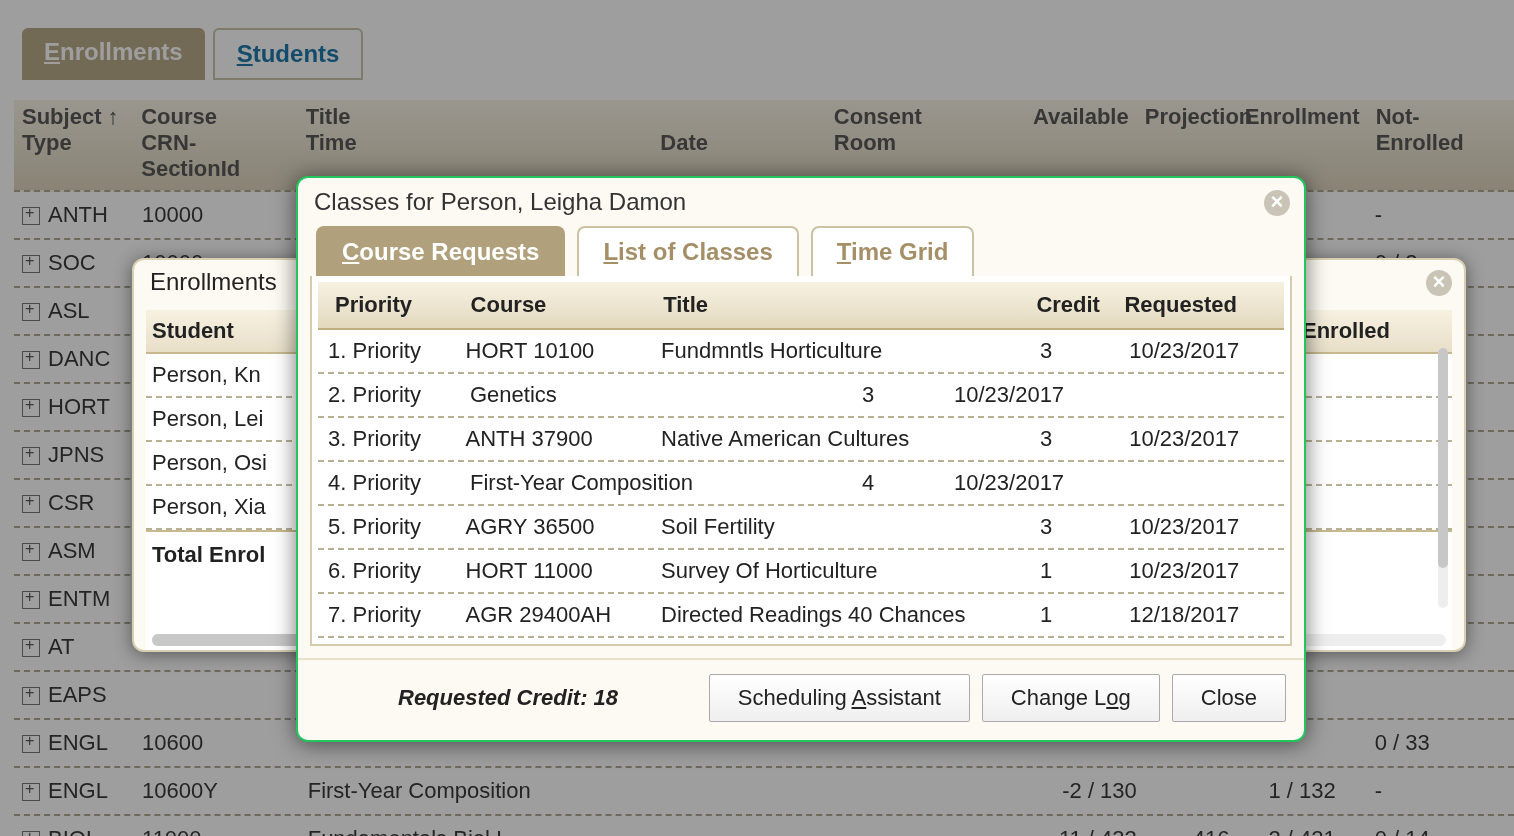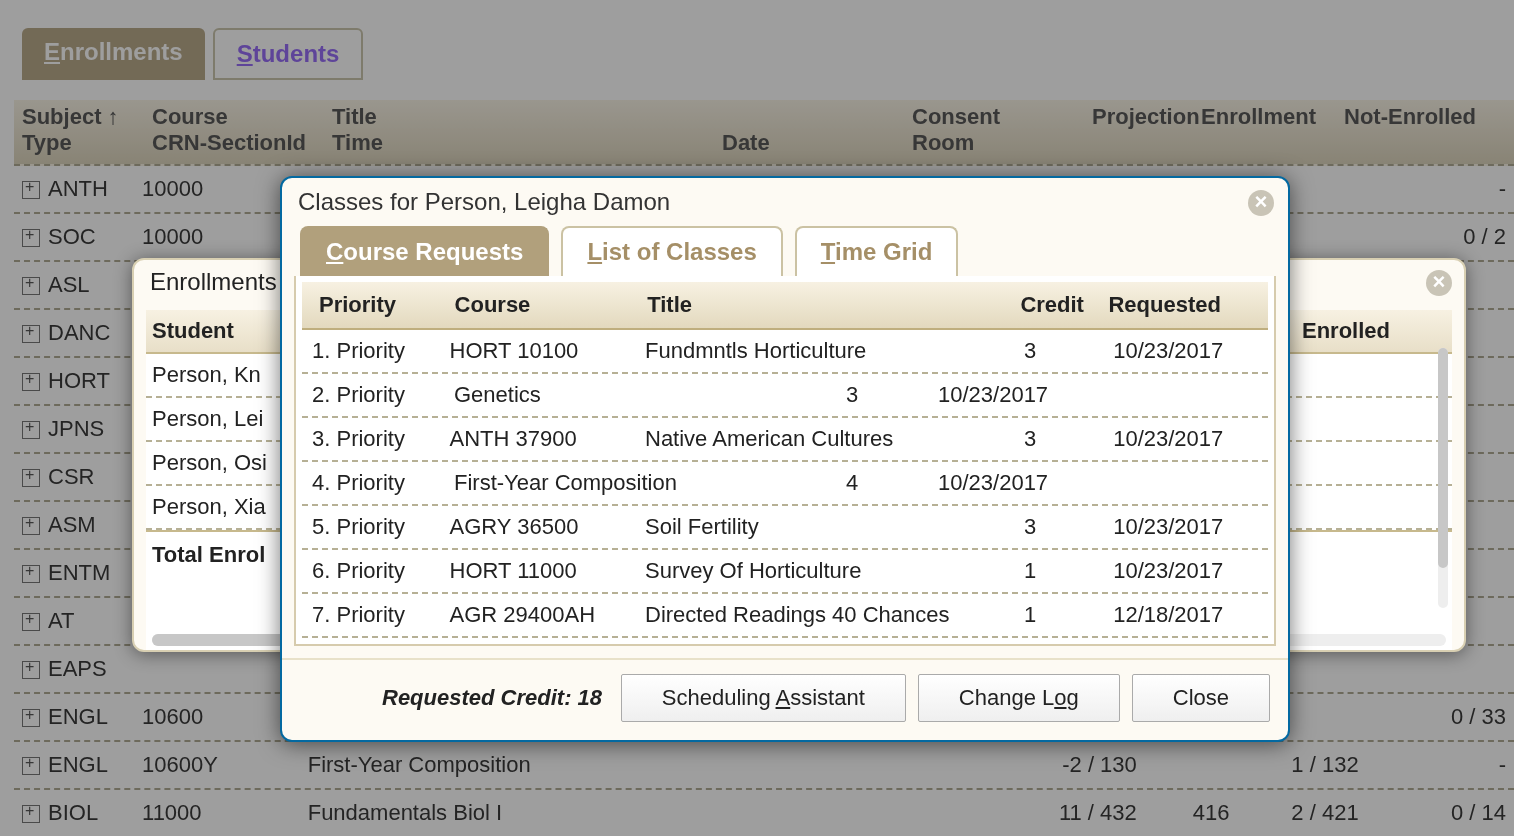--- a/index.html
+++ b/index.html
@@ -1,89 +1,90 @@
 <!DOCTYPE html>
 <html><head>
 <meta charset="utf-8">
 <style>
 html,body{margin:0;padding:0;font-family:Helvetica,Arial,sans-serif;font-size:22px;color:#222;background:#fff;width:1514px;height:836px;overflow:hidden}
 .bg{position:absolute;top:0;left:0;width:1514px;height:836px;filter:none}
 .dim{position:absolute;top:0;left:0;width:1514px;height:836px;background:rgba(40,40,40,.45);pointer-events:none}
 .main-tabs{position:absolute;top:28px;left:22px;display:flex;gap:8px}
 .tab{padding:10px 22px;border-radius:6px 6px 0 0;font-weight:700;font-size:24px}
 .tab.active{background:#b1a07c;color:#fff}
-.tab.inactive{background:#fff;border:2px solid #c5bfa4;color:#8b5cf6}
+.tab.inactive{background:#fff;border:2px solid #c5bfa4;color:#0369a1}
 .tab .ul{text-decoration:underline}
 .grid{position:absolute;top:100px;left:14px;right:0;font-size:22px}
 .hdr{display:flex;font-weight:700;color:#444;border-bottom:2px dashed #a6a088;padding-bottom:4px;background:linear-gradient(#f7f1e2,#d8cfb5)}
 .hdr div, .row div{padding:4px 8px;box-sizing:border-box}
 .rows{}
 .row{display:flex;border-bottom:2px dashed #a6a088;height:46px;align-items:center}
 .exp{display:inline-block;width:16px;height:16px;border:1px solid #666;position:relative;margin-right:8px;vertical-align:middle}
 .exp::before{content:'+';position:absolute;top:-4px;left:2px;font-size:16px;color:#444}
 .c-subj{width:130px}
 .c-course{width:180px}
 .c-title{width:390px}
 .c-date{width:190px}
 .c-cons{width:180px}
 .c-avail{width:160px;text-align:right}
 .c-proj{width:100px;text-align:right}
-.c-enr{width:140px;text-align:right}
-.c-not{width:160px;text-align:right}
+.c-enr{width:140px;text-align:center}
+.c-not{width:160px;text-align:left}
 
 
 .dlg-mid{position:absolute;top:258px;left:132px;width:1330px;height:390px;background:#fdfaf3;border:2px solid #d8cfb2;border-radius:12px;box-shadow:0 2px 18px rgba(0,0,0,.45)}
 .dlg-mid .title{padding:8px 16px;font-size:24px}
 .dlg-mid .closex{position:absolute;top:10px;right:12px;width:26px;height:26px;border-radius:50%;background:#c9c4b6;color:#fff;text-align:center;line-height:24px;font-weight:700}
 .dlg-mid .inner{margin:6px 12px;background:#fff;height:340px;position:relative}
 .dlg-mid .hdr2{display:flex;font-weight:700;background:linear-gradient(#f7f1e2,#e8dfc8);padding:8px 6px;border-bottom:2px solid #c7b98d}
 .dlg-mid .col-student{width:1000px}
 .dlg-mid .col-enrolled{width:120px}
 .dlg-mid .rows2 .row2{padding:8px 6px;border-bottom:2px dashed #b6b095;font-size:22px}
 .dlg-mid .total{padding:10px 6px;font-weight:700;border-top:2px solid #c7b98d}
 .dlg-mid .scrollbar{position:absolute;right:4px;top:38px;width:10px;height:260px;background:#eee;border-radius:6px}
 .dlg-mid .thumb{position:absolute;top:0;width:10px;height:220px;background:#c7c7c7;border-radius:6px}
 .dlg-mid .hsb{position:absolute;bottom:4px;left:6px;right:6px;height:12px;background:#eee;border-radius:6px}
 .dlg-mid .hthumb{position:absolute;left:0;width:220px;height:12px;background:#c7c7c7;border-radius:6px}
 
 
-.dlg{position:absolute;top:176px;left:280px;width:1006px;background:#fdfaf3;border:2px solid #0369a1;border-radius:12px;box-shadow:0 2px 22px rgba(0,0,0,.55)}
+.dlg{position:absolute;top:176px;left:296px;width:1006px;background:#fdfaf3;border:2px solid #22c55e;border-radius:12px;box-shadow:0 2px 22px rgba(0,0,0,.55)}
 .dlg .title{padding:10px 16px;font-size:24px;color:#333}
 .dlg .closex{position:absolute;top:12px;right:14px;width:26px;height:26px;border-radius:50%;background:#c9c4b6;color:#fff;text-align:center;line-height:24px;font-weight:700;cursor:pointer}
 .dlg .tabrow{display:flex;gap:12px;padding:0 18px}
 .dlg .dtab{padding:10px 24px;border-radius:8px 8px 0 0;font-weight:700;font-size:24px;border:2px solid #cbc2a3;border-bottom:none}
 .dlg .dtab.active{background:#b1a07c;color:#fff;border-color:#b1a07c}
 .dlg .dtab.inactive{background:#fff;color:#a58f67}
 .dlg .dtab .ul{text-decoration:underline}
 .dlg .panel{margin:0 12px 12px;border:2px solid #d6cbad;border-top:none;background:#fff;padding:6px}
 .dlg .phdr{display:flex;font-weight:700;background:linear-gradient(#f7f1e2,#e3d9be);padding:6px 11px;border-bottom:2px solid #bfae7e}
 .dlg .phdr div{padding:4px 6px}
 .cp{width:130px}.cc{width:190px}.ct{width:380px}.cr{width:80px;text-align:left}.cq{width:150px}
 .dlg .prow{display:flex;border-bottom:2px dashed #b6b095;padding:4px 4px}
 .dlg .prow div{padding:4px 6px}
 .dlg .footer{display:flex;align-items:center;gap:12px;padding:14px 18px 18px;border-top:2px solid #e8e1c9}
 .dlg .credit{font-style:italic;font-weight:700;margin-right:auto;margin-left:82px}
-.btn{background:linear-gradient(#fff,#efefef);border:1px solid #aaa;padding:10px 40px;font-size:22px;color:#222;border-radius:2px;cursor:pointer}
+.btn{background:linear-gradient(#fff,#efefef);border:1px solid #aaa;padding:10px 28px;font-size:22px;color:#222;border-radius:2px;cursor:pointer}
 .btn .ul{text-decoration:underline}
 </style>
 </head>
 <body>
 
 <div class="bg">
   <div class="main-tabs">
     <div class="tab active"><span class="ul">E</span><span>nrollments</span></div>
     <div class="tab inactive"><span class="ul">S</span><span>tudents</span></div>
   </div>
   <div class="grid">
     <div class="hdr">
       <div class="c-subj"><span>Subject</span> <span style="font-weight:400">↑</span><br><span>Type</span></div>
       <div class="c-course"><span>Course</span><br><span>CRN-SectionId</span></div>
       <div class="c-title"><span>Title</span><br><span>Time</span></div>
       <div class="c-date"><br><span>Date</span></div>
       <div class="c-cons"><span>Consent</span><br><span>Room</span></div>
+      <div class="c-avail">Available</div>
       <div class="c-proj">Projection</div>
       <div class="c-enr">Enrollment</div>
       <div class="c-not">Not-Enrolled</div>
     </div>
     <div class="rows" id="bgrows">
         <div class="row">
           <div class="c-subj"><span class="exp"></span>ANTH</div>
           <div class="c-course">10000</div>
           <div class="c-title"></div>
           <div class="c-date"></div>

